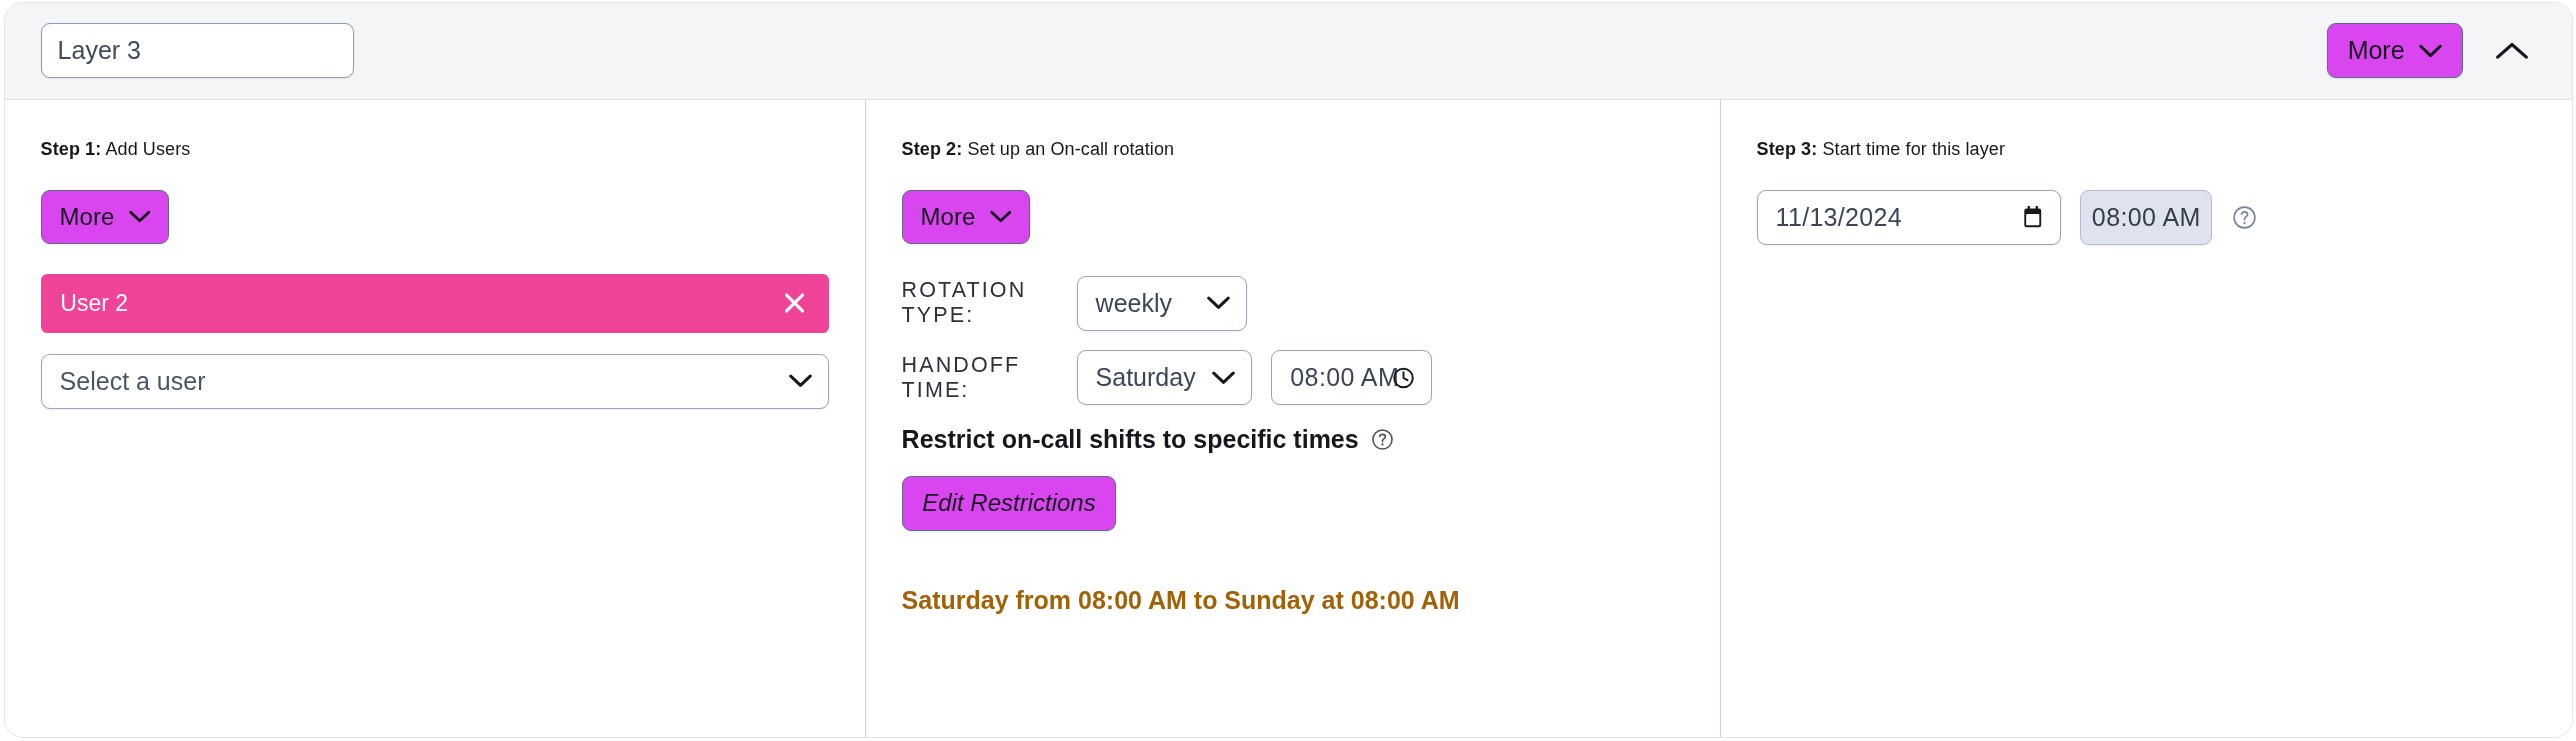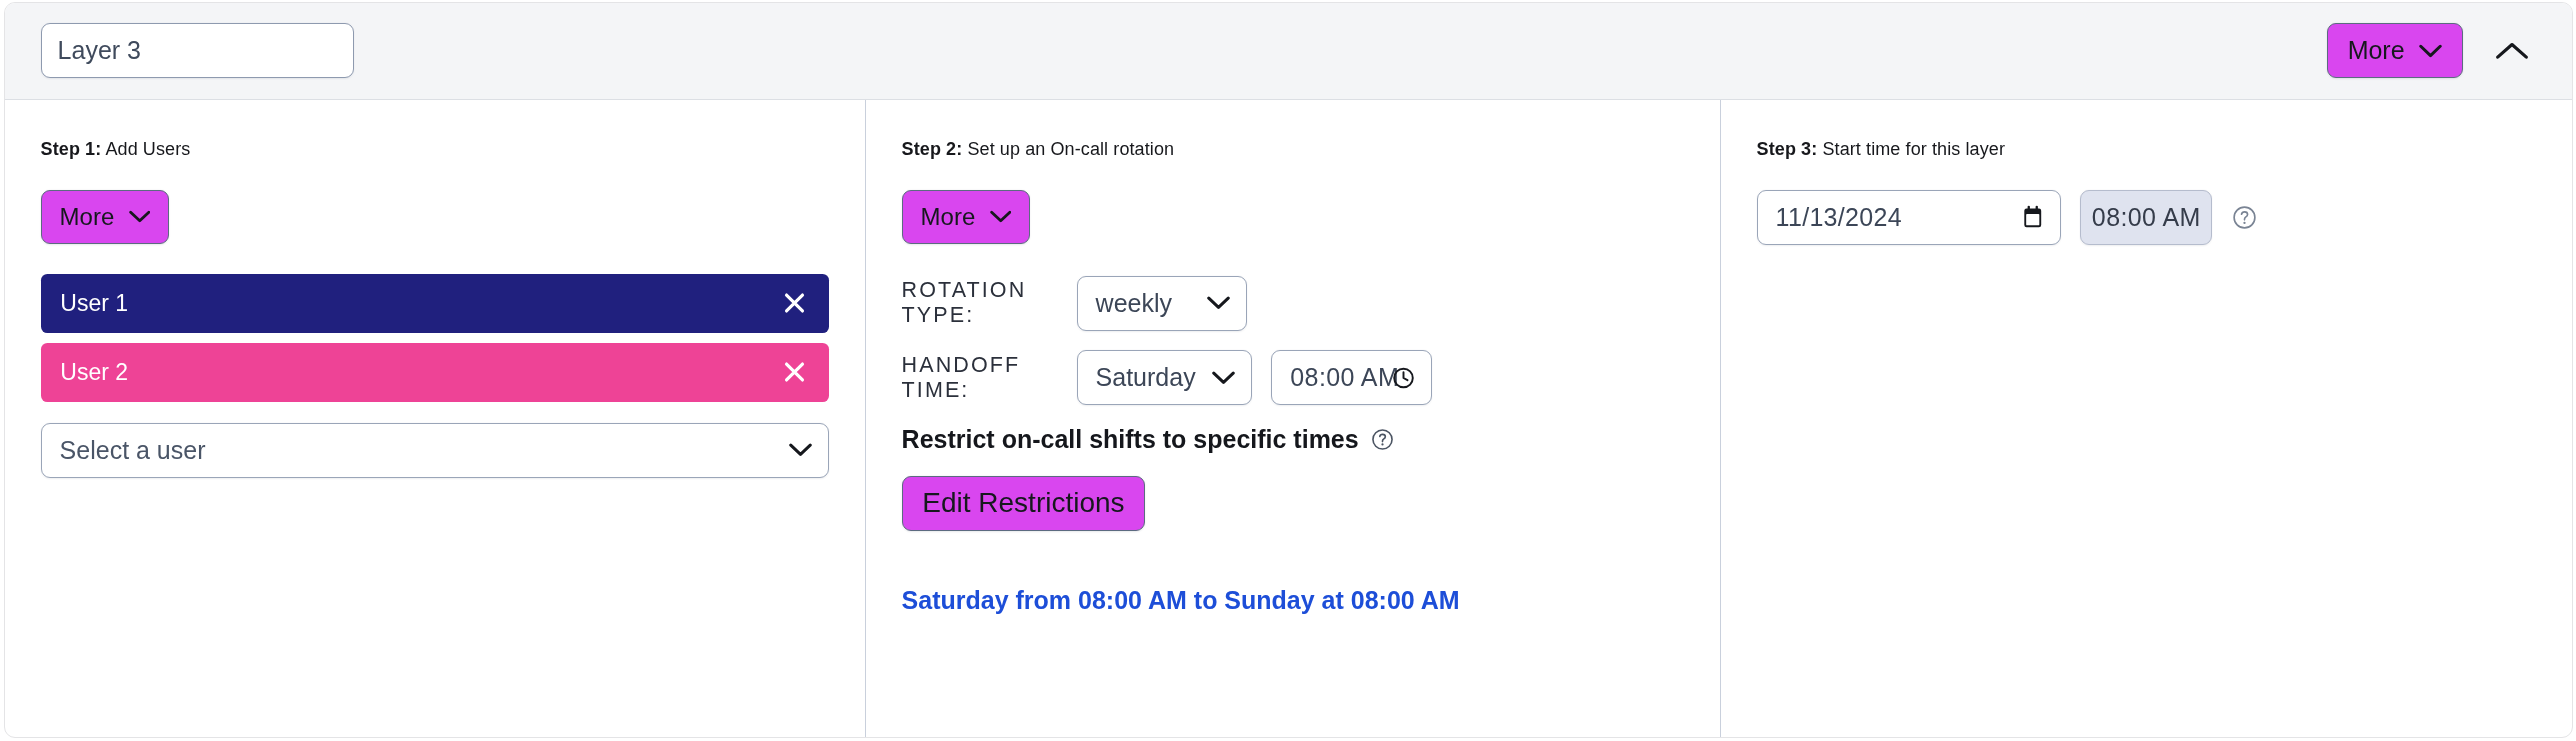--- a/index.html
+++ b/index.html
@@ -17,21 +17,21 @@
   }
 
   .card {
     position: absolute;
     left: 3.6px;
     top: 1.8px;
     width: 2569px;
     height: 736px;
     background: #ffffff;
     border: 1.8px solid #e4e4e6;
-    border-radius: 11px;
+    border-radius: 19px;
     overflow: hidden;
   }
 
   
   .header {
     position: relative;
     height: 97px;
     background: #f4f5f7;
     border-bottom: 1.8px solid #dcdfe4;
     display: flex;
@@ -70,21 +70,21 @@
     font-family: "Liberation Sans", sans-serif;
     font-size: 25px;
     color: #16181d;
     padding: 0 19.7px;
     height: 55px;
     cursor: pointer;
     box-shadow: 0 0.9px 1.8px rgba(30,40,60,0.10);
     white-space: nowrap;
   }
   .btn.small-more { height: 54px; font-size: 24px; padding: 0 18px; }
-  .btn.edit-restrictions { height: 55px; font-size: 28px; padding: 0 19.7px; gap: 0; }
+  .btn.edit-restrictions { height: 55px; font-size: 24px; padding: 0 19.7px; gap: 0; font-style: italic; }
 
   .collapse-btn {
     background: none;
     border: none;
     padding: 5.4px 9px;
     cursor: pointer;
     display: inline-flex;
     align-items: center;
     justify-content: center;
   }
@@ -198,21 +198,21 @@
     font-weight: bold;
     color: #15171c;
     margin: 19.7px 0 21.5px 0;
     display: flex;
     align-items: center;
     gap: 12.5px;
   }
   .summary-text {
     font-size: 25px;
     font-weight: bold;
-    color: #1d4ed8;
+    color: #a16207;
     margin-top: 55px;
   }
 
   
   .step3-row {
     display: flex;
     align-items: center;
     gap: 19.7px;
   }
   .date-field {
@@ -270,28 +270,20 @@
       <button class="btn small-more">
         <span>More</span>
         <span style="line-height:0">
           <svg width="21.5" height="13.4" viewBox="0 0 26 16" fill="none" xmlns="http://www.w3.org/2000/svg">
             <path d="M2 2.5L13 13L24 2.5" stroke="#16181d" stroke-width="3.4" stroke-linecap="round" stroke-linejoin="round"></path>
           </svg>
         </span>
       </button>
 
       <div class="chip-list">
-        <div class="chip" style="background:#20207e">
-          <span>User 1</span>
-          <span class="chip-x">
-            <svg width="23" height="23" viewBox="0 0 26 26" fill="none" xmlns="http://www.w3.org/2000/svg">
-              <path d="M4 4L22 22M22 4L4 22" stroke="#ffffff" stroke-width="3.6" stroke-linecap="round"></path>
-            </svg>
-          </span>
-        </div>
         <div class="chip" style="background:#ee4396">
           <span>User 2</span>
           <span class="chip-x">
             <svg width="23" height="23" viewBox="0 0 26 26" fill="none" xmlns="http://www.w3.org/2000/svg">
               <path d="M4 4L22 22M22 4L4 22" stroke="#ffffff" stroke-width="3.6" stroke-linecap="round"></path>
             </svg>
           </span>
         </div>
       </div>
 

